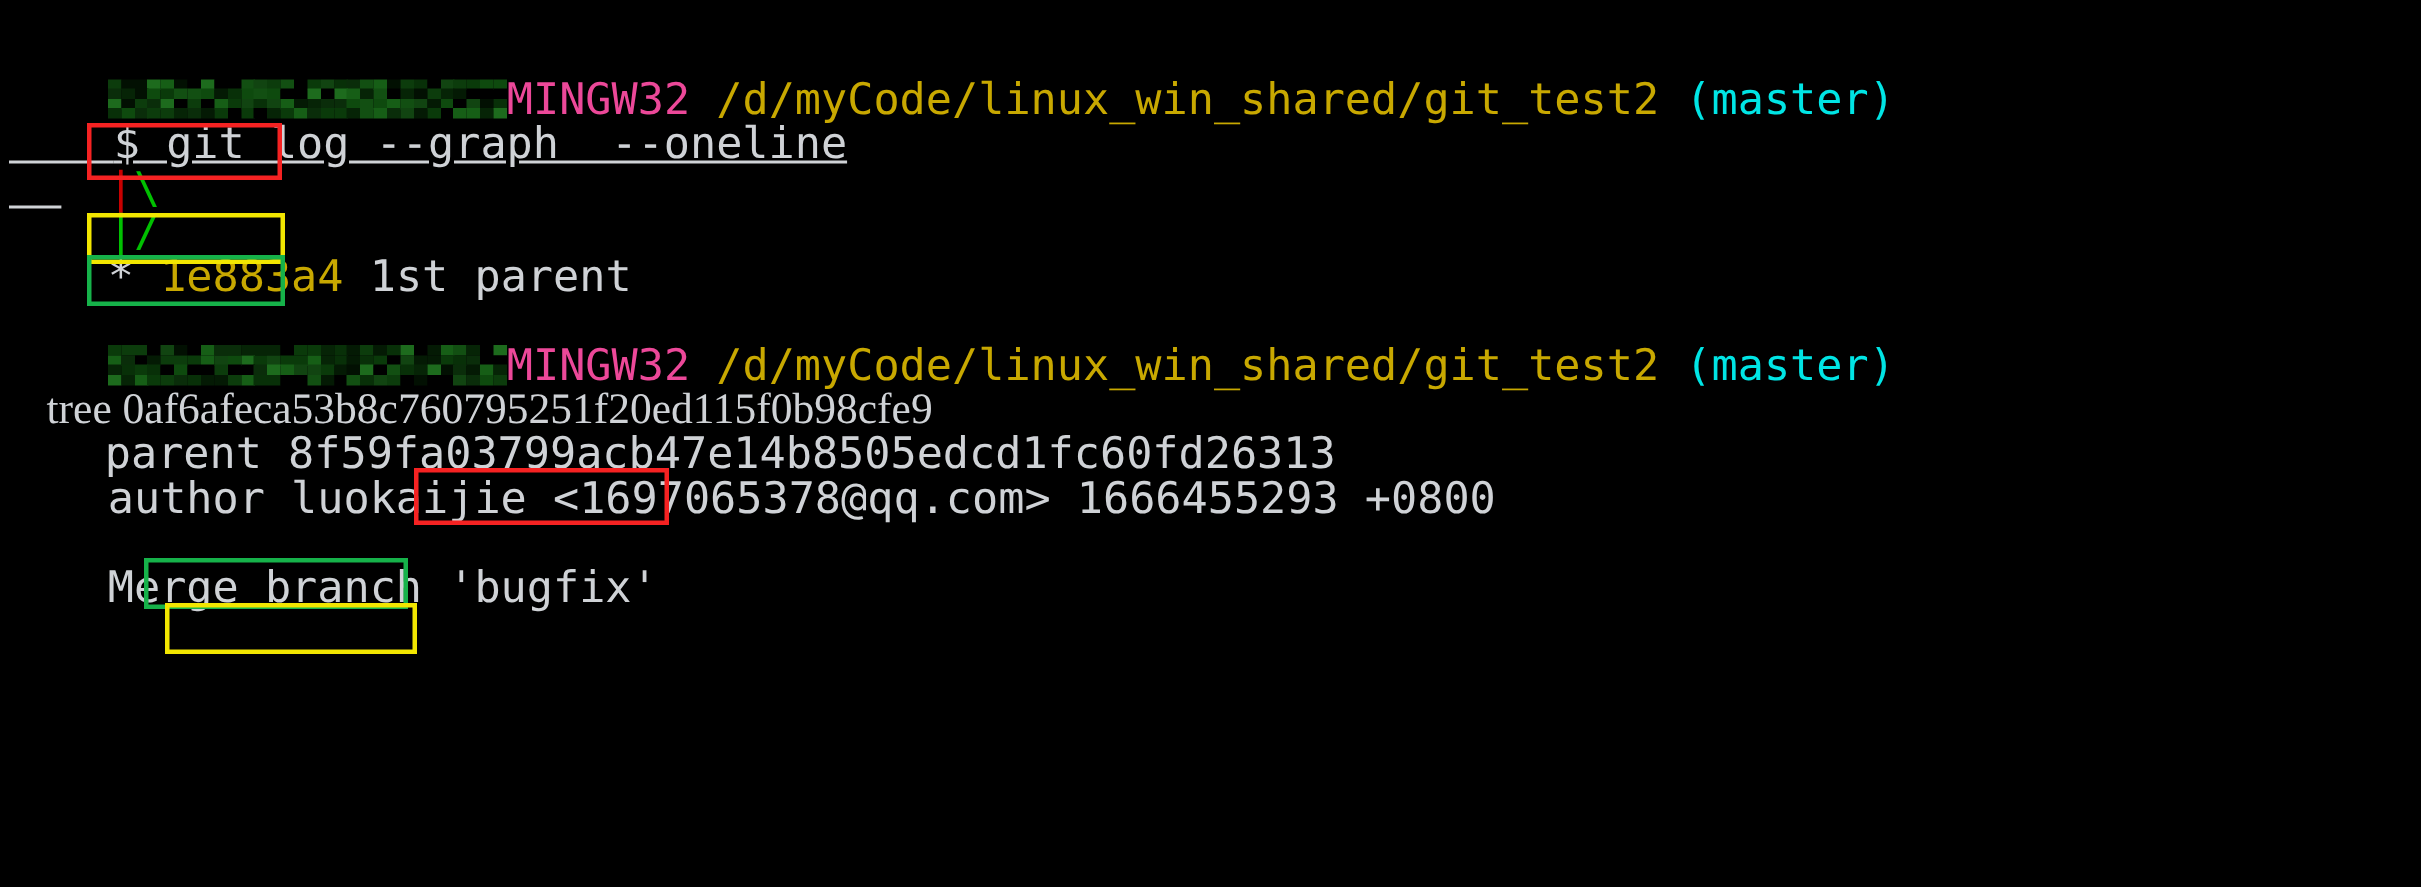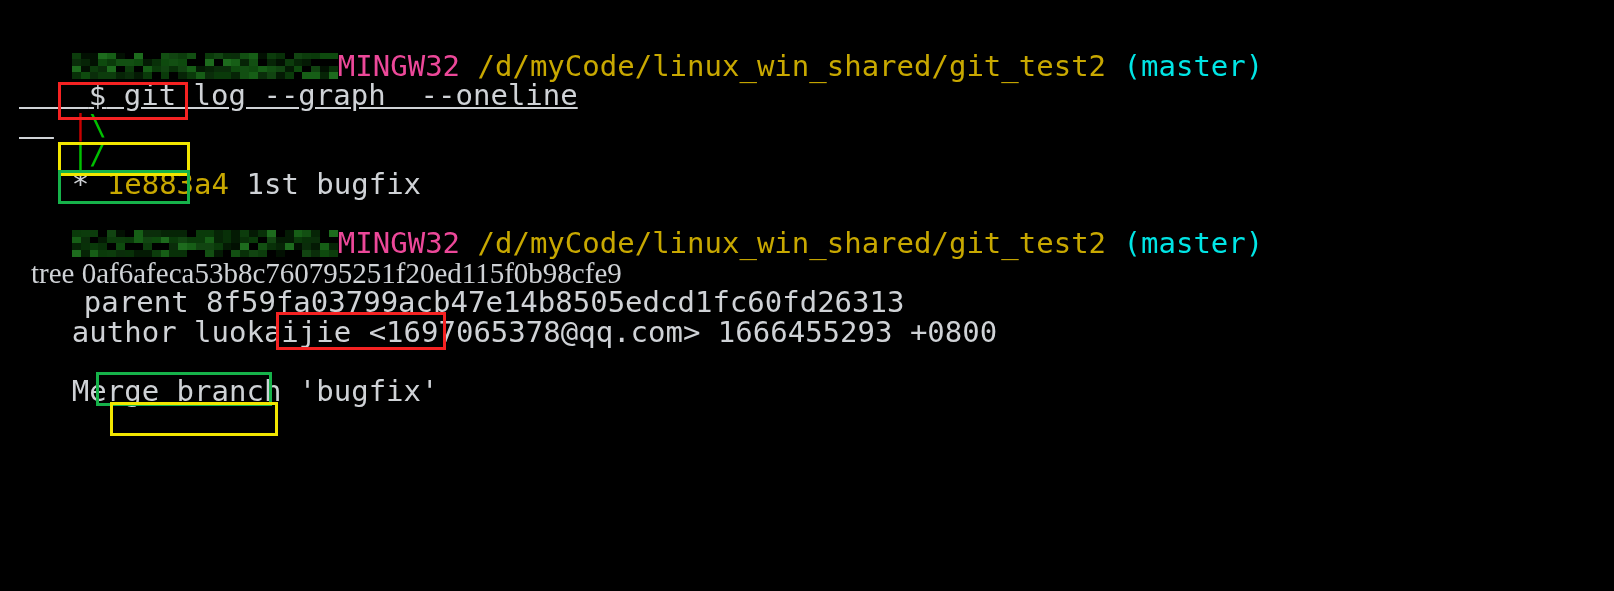--- a/index.html
+++ b/index.html
@@ -80,51 +80,51 @@
 </style>
 </head>
 <body>
 
 <div id="terminal">
 
   <div class="line" style="top:22px; padding-left:2px;">
     <span class="mosaic" style="width:266px;"><i id="mosaic1"><span style="display: block; position: relative; width: 266px; height: 26px;"><span style="position: absolute; left: 0px; top: 0px; width: 9px; height: 7px; background: rgb(12, 60, 12);"></span><span style="position: absolute; left: 8.86667px; top: 0px; width: 9px; height: 7px; background: rgb(2, 16, 2);"></span><span style="position: absolute; left: 17.7333px; top: 0px; width: 9px; height: 7px; background: rgb(2, 16, 2);"></span><span style="position: absolute; left: 26.6px; top: 0px; width: 9px; height: 7px; background: rgb(29, 107, 29);"></span><span style="position: absolute; left: 35.4667px; top: 0px; width: 9px; height: 7px; background: rgb(22, 94, 22);"></span><span style="position: absolute; left: 44.3333px; top: 0px; width: 9px; height: 7px; background: rgb(2, 16, 2);"></span><span style="position: absolute; left: 53.2px; top: 0px; width: 9px; height: 7px; background: rgb(0, 0, 0);"></span><span style="position: absolute; left: 62.0667px; top: 0px; width: 9px; height: 7px; background: rgb(29, 107, 29);"></span><span style="position: absolute; left: 70.9333px; top: 0px; width: 9px; height: 7px; background: rgb(0, 0, 0);"></span><span style="position: absolute; left: 79.8px; top: 0px; width: 9px; height: 7px; background: rgb(0, 0, 0);"></span><span style="position: absolute; left: 88.6667px; top: 0px; width: 9px; height: 7px; background: rgb(18, 79, 18);"></span><span style="position: absolute; left: 97.5333px; top: 0px; width: 9px; height: 7px; background: rgb(17, 68, 17);"></span><span style="position: absolute; left: 106.4px; top: 0px; width: 9px; height: 7px; background: rgb(12, 60, 12);"></span><span style="position: absolute; left: 115.267px; top: 0px; width: 9px; height: 7px; background: rgb(18, 79, 18);"></span><span style="position: absolute; left: 124.133px; top: 0px; width: 9px; height: 7px; background: rgb(0, 0, 0);"></span><span style="position: absolute; left: 133px; top: 0px; width: 9px; height: 7px; background: rgb(10, 58, 10);"></span><span style="position: absolute; left: 141.867px; top: 0px; width: 9px; height: 7px; background: rgb(17, 68, 17);"></span><span style="position: absolute; left: 150.733px; top: 0px; width: 9px; height: 7px; background: rgb(8, 48, 8);"></span><span style="position: absolute; left: 159.6px; top: 0px; width: 9px; height: 7px; background: rgb(10, 45, 10);"></span><span style="position: absolute; left: 168.467px; top: 0px; width: 9px; height: 7px; background: rgb(18, 79, 18);"></span><span style="position: absolute; left: 177.333px; top: 0px; width: 9px; height: 7px; background: rgb(22, 94, 22);"></span><span style="position: absolute; left: 186.2px; top: 0px; width: 9px; height: 7px; background: rgb(2, 16, 2);"></span><span style="position: absolute; left: 195.067px; top: 0px; width: 9px; height: 7px; background: rgb(12, 60, 12);"></span><span style="position: absolute; left: 203.933px; top: 0px; width: 9px; height: 7px; background: rgb(8, 48, 8);"></span><span style="position: absolute; left: 212.8px; top: 0px; width: 9px; height: 7px; background: rgb(0, 0, 0);"></span><span style="position: absolute; left: 221.667px; top: 0px; width: 9px; height: 7px; background: rgb(17, 68, 17);"></span><span style="position: absolute; left: 230.533px; top: 0px; width: 9px; height: 7px; background: rgb(12, 60, 12);"></span><span style="position: absolute; left: 239.4px; top: 0px; width: 9px; height: 7px; background: rgb(10, 58, 10);"></span><span style="position: absolute; left: 248.267px; top: 0px; width: 9px; height: 7px; background: rgb(14, 74, 14);"></span><span style="position: absolute; left: 257.133px; top: 0px; width: 9px; height: 7px; background: rgb(14, 74, 14);"></span><span style="position: absolute; left: 0px; top: 6.5px; width: 9px; height: 7px; background: rgb(10, 45, 10);"></span><span style="position: absolute; left: 8.86667px; top: 6.5px; width: 9px; height: 7px; background: rgb(6, 36, 6);"></span><span style="position: absolute; left: 17.7333px; top: 6.5px; width: 9px; height: 7px; background: rgb(2, 16, 2);"></span><span style="position: absolute; left: 26.6px; top: 6.5px; width: 9px; height: 7px; background: rgb(14, 74, 14);"></span><span style="position: absolute; left: 35.4667px; top: 6.5px; width: 9px; height: 7px; background: rgb(10, 58, 10);"></span><span style="position: absolute; left: 44.3333px; top: 6.5px; width: 9px; height: 7px; background: rgb(18, 79, 18);"></span><span style="position: absolute; left: 53.2px; top: 6.5px; width: 9px; height: 7px; background: rgb(18, 79, 18);"></span><span style="position: absolute; left: 62.0667px; top: 6.5px; width: 9px; height: 7px; background: rgb(14, 74, 14);"></span><span style="position: absolute; left: 70.9333px; top: 6.5px; width: 9px; height: 7px; background: rgb(4, 26, 4);"></span><span style="position: absolute; left: 79.8px; top: 6.5px; width: 9px; height: 7px; background: rgb(8, 48, 8);"></span><span style="position: absolute; left: 88.6667px; top: 6.5px; width: 9px; height: 7px; background: rgb(14, 74, 14);"></span><span style="position: absolute; left: 97.5333px; top: 6.5px; width: 9px; height: 7px; background: rgb(18, 79, 18);"></span><span style="position: absolute; left: 106.4px; top: 6.5px; width: 9px; height: 7px; background: rgb(14, 74, 14);"></span><span style="position: absolute; left: 115.267px; top: 6.5px; width: 9px; height: 7px; background: rgb(0, 0, 0);"></span><span style="position: absolute; left: 124.133px; top: 6.5px; width: 9px; height: 7px; background: rgb(0, 0, 0);"></span><span style="position: absolute; left: 133px; top: 6.5px; width: 9px; height: 7px; background: rgb(29, 107, 29);"></span><span style="position: absolute; left: 141.867px; top: 6.5px; width: 9px; height: 7px; background: rgb(0, 0, 0);"></span><span style="position: absolute; left: 150.733px; top: 6.5px; width: 9px; height: 7px; background: rgb(29, 107, 29);"></span><span style="position: absolute; left: 159.6px; top: 6.5px; width: 9px; height: 7px; background: rgb(22, 94, 22);"></span><span style="position: absolute; left: 168.467px; top: 6.5px; width: 9px; height: 7px; background: rgb(6, 36, 6);"></span><span style="position: absolute; left: 177.333px; top: 6.5px; width: 9px; height: 7px; background: rgb(18, 79, 18);"></span><span style="position: absolute; left: 186.2px; top: 6.5px; width: 9px; height: 7px; background: rgb(0, 0, 0);"></span><span style="position: absolute; left: 195.067px; top: 6.5px; width: 9px; height: 7px; background: rgb(6, 36, 6);"></span><span style="position: absolute; left: 203.933px; top: 6.5px; width: 9px; height: 7px; background: rgb(2, 16, 2);"></span><span style="position: absolute; left: 212.8px; top: 6.5px; width: 9px; height: 7px; background: rgb(12, 60, 12);"></span><span style="position: absolute; left: 221.667px; top: 6.5px; width: 9px; height: 7px; background: rgb(6, 36, 6);"></span><span style="position: absolute; left: 230.533px; top: 6.5px; width: 9px; height: 7px; background: rgb(4, 26, 4);"></span><span style="position: absolute; left: 239.4px; top: 6.5px; width: 9px; height: 7px; background: rgb(0, 0, 0);"></span><span style="position: absolute; left: 248.267px; top: 6.5px; width: 9px; height: 7px; background: rgb(0, 0, 0);"></span><span style="position: absolute; left: 257.133px; top: 6.5px; width: 9px; height: 7px; background: rgb(0, 0, 0);"></span><span style="position: absolute; left: 0px; top: 13px; width: 9px; height: 7px; background: rgb(29, 107, 29);"></span><span style="position: absolute; left: 8.86667px; top: 13px; width: 9px; height: 7px; background: rgb(2, 16, 2);"></span><span style="position: absolute; left: 17.7333px; top: 13px; width: 9px; height: 7px; background: rgb(12, 60, 12);"></span><span style="position: absolute; left: 26.6px; top: 13px; width: 9px; height: 7px; background: rgb(10, 45, 10);"></span><span style="position: absolute; left: 35.4667px; top: 13px; width: 9px; height: 7px; background: rgb(29, 107, 29);"></span><span style="position: absolute; left: 44.3333px; top: 13px; width: 9px; height: 7px; background: rgb(0, 0, 0);"></span><span style="position: absolute; left: 53.2px; top: 13px; width: 9px; height: 7px; background: rgb(12, 60, 12);"></span><span style="position: absolute; left: 62.0667px; top: 13px; width: 9px; height: 7px; background: rgb(0, 0, 0);"></span><span style="position: absolute; left: 70.9333px; top: 13px; width: 9px; height: 7px; background: rgb(22, 94, 22);"></span><span style="position: absolute; left: 79.8px; top: 13px; width: 9px; height: 7px; background: rgb(10, 58, 10);"></span><span style="position: absolute; left: 88.6667px; top: 13px; width: 9px; height: 7px; background: rgb(17, 68, 17);"></span><span style="position: absolute; left: 97.5333px; top: 13px; width: 9px; height: 7px; background: rgb(8, 48, 8);"></span><span style="position: absolute; left: 106.4px; top: 13px; width: 9px; height: 7px; background: rgb(17, 68, 17);"></span><span style="position: absolute; left: 115.267px; top: 13px; width: 9px; height: 7px; background: rgb(22, 94, 22);"></span><span style="position: absolute; left: 124.133px; top: 13px; width: 9px; height: 7px; background: rgb(4, 26, 4);"></span><span style="position: absolute; left: 133px; top: 13px; width: 9px; height: 7px; background: rgb(6, 36, 6);"></span><span style="position: absolute; left: 141.867px; top: 13px; width: 9px; height: 7px; background: rgb(10, 45, 10);"></span><span style="position: absolute; left: 150.733px; top: 13px; width: 9px; height: 7px; background: rgb(10, 45, 10);"></span><span style="position: absolute; left: 159.6px; top: 13px; width: 9px; height: 7px; background: rgb(14, 74, 14);"></span><span style="position: absolute; left: 168.467px; top: 13px; width: 9px; height: 7px; background: rgb(18, 79, 18);"></span><span style="position: absolute; left: 177.333px; top: 13px; width: 9px; height: 7px; background: rgb(14, 74, 14);"></span><span style="position: absolute; left: 186.2px; top: 13px; width: 9px; height: 7px; background: rgb(22, 94, 22);"></span><span style="position: absolute; left: 195.067px; top: 13px; width: 9px; height: 7px; background: rgb(18, 79, 18);"></span><span style="position: absolute; left: 203.933px; top: 13px; width: 9px; height: 7px; background: rgb(17, 68, 17);"></span><span style="position: absolute; left: 212.8px; top: 13px; width: 9px; height: 7px; background: rgb(4, 26, 4);"></span><span style="position: absolute; left: 221.667px; top: 13px; width: 9px; height: 7px; background: rgb(14, 74, 14);"></span><span style="position: absolute; left: 230.533px; top: 13px; width: 9px; height: 7px; background: rgb(0, 0, 0);"></span><span style="position: absolute; left: 239.4px; top: 13px; width: 9px; height: 7px; background: rgb(17, 68, 17);"></span><span style="position: absolute; left: 248.267px; top: 13px; width: 9px; height: 7px; background: rgb(2, 16, 2);"></span><span style="position: absolute; left: 257.133px; top: 13px; width: 9px; height: 7px; background: rgb(8, 48, 8);"></span><span style="position: absolute; left: 0px; top: 19.5px; width: 9px; height: 7px; background: rgb(8, 48, 8);"></span><span style="position: absolute; left: 8.86667px; top: 19.5px; width: 9px; height: 7px; background: rgb(14, 74, 14);"></span><span style="position: absolute; left: 17.7333px; top: 19.5px; width: 9px; height: 7px; background: rgb(10, 45, 10);"></span><span style="position: absolute; left: 26.6px; top: 19.5px; width: 9px; height: 7px; background: rgb(12, 60, 12);"></span><span style="position: absolute; left: 35.4667px; top: 19.5px; width: 9px; height: 7px; background: rgb(12, 60, 12);"></span><span style="position: absolute; left: 44.3333px; top: 19.5px; width: 9px; height: 7px; background: rgb(6, 36, 6);"></span><span style="position: absolute; left: 53.2px; top: 19.5px; width: 9px; height: 7px; background: rgb(10, 45, 10);"></span><span style="position: absolute; left: 62.0667px; top: 19.5px; width: 9px; height: 7px; background: rgb(4, 26, 4);"></span><span style="position: absolute; left: 70.9333px; top: 19.5px; width: 9px; height: 7px; background: rgb(10, 58, 10);"></span><span style="position: absolute; left: 79.8px; top: 19.5px; width: 9px; height: 7px; background: rgb(0, 0, 0);"></span><span style="position: absolute; left: 88.6667px; top: 19.5px; width: 9px; height: 7px; background: rgb(10, 58, 10);"></span><span style="position: absolute; left: 97.5333px; top: 19.5px; width: 9px; height: 7px; background: rgb(0, 0, 0);"></span><span style="position: absolute; left: 106.4px; top: 19.5px; width: 9px; height: 7px; background: rgb(6, 36, 6);"></span><span style="position: absolute; left: 115.267px; top: 19.5px; width: 9px; height: 7px; background: rgb(10, 58, 10);"></span><span style="position: absolute; left: 124.133px; top: 19.5px; width: 9px; height: 7px; background: rgb(22, 94, 22);"></span><span style="position: absolute; left: 133px; top: 19.5px; width: 9px; height: 7px; background: rgb(10, 45, 10);"></span><span style="position: absolute; left: 141.867px; top: 19.5px; width: 9px; height: 7px; background: rgb(10, 58, 10);"></span><span style="position: absolute; left: 150.733px; top: 19.5px; width: 9px; height: 7px; background: rgb(10, 58, 10);"></span><span style="position: absolute; left: 159.6px; top: 19.5px; width: 9px; height: 7px; background: rgb(6, 36, 6);"></span><span style="position: absolute; left: 168.467px; top: 19.5px; width: 9px; height: 7px; background: rgb(18, 79, 18);"></span><span style="position: absolute; left: 177.333px; top: 19.5px; width: 9px; height: 7px; background: rgb(22, 94, 22);"></span><span style="position: absolute; left: 186.2px; top: 19.5px; width: 9px; height: 7px; background: rgb(10, 45, 10);"></span><span style="position: absolute; left: 195.067px; top: 19.5px; width: 9px; height: 7px; background: rgb(17, 68, 17);"></span><span style="position: absolute; left: 203.933px; top: 19.5px; width: 9px; height: 7px; background: rgb(4, 26, 4);"></span><span style="position: absolute; left: 212.8px; top: 19.5px; width: 9px; height: 7px; background: rgb(10, 58, 10);"></span><span style="position: absolute; left: 221.667px; top: 19.5px; width: 9px; height: 7px; background: rgb(0, 0, 0);"></span><span style="position: absolute; left: 230.533px; top: 19.5px; width: 9px; height: 7px; background: rgb(22, 94, 22);"></span><span style="position: absolute; left: 239.4px; top: 19.5px; width: 9px; height: 7px; background: rgb(22, 94, 22);"></span><span style="position: absolute; left: 248.267px; top: 19.5px; width: 9px; height: 7px; background: rgb(6, 36, 6);"></span><span style="position: absolute; left: 257.133px; top: 19.5px; width: 9px; height: 7px; background: rgb(29, 107, 29);"></span></span></i></span><span class="c-magenta">MINGW32</span><span class="c-yellow"> </span><span class="c-yellow">/d/myCode/linux_win_shared/git_test2</span><span class="c-yellow"> </span><span class="c-brcyan">(master)</span>
   </div>
 
-  <div class="line" style="top:22px; padding-left:19px;text-decoration:underline;">
+  <div class="line" style="top:22px; padding-left:6px;text-decoration:underline;">
     <span class="c-white">$</span><span class="c-white"> git log --graph  --oneline</span>
   </div>
 
 
   <div class="line" style="top:22px; padding-left:2px;">
     <span class="c-red">|</span><span class="c-green">\</span>
   </div>
 
 
 
   <div class="line" style="top:22px; padding-left:2px;">
     <span class="c-green">|</span><span class="c-green">/</span>
   </div>
 
   <div class="line" style="top:22px; padding-left:2px;">
-    <span class="c-white">*</span><span class="c-white"> </span><span class="c-yellow">1e883a4</span><span class="c-white"> 1st bugfix</span>
+    <span class="c-white">*</span><span class="c-white"> </span><span class="c-yellow">1e883a4</span><span class="c-white"> 1st parent</span>
   </div>
 
   <div class="line" style="top:22px;">&nbsp;</div>
 
   <div class="line" style="top:22px; padding-left:2px;">
     <span class="mosaic" style="width:266px;"><i id="mosaic2"><span style="display: block; position: relative; width: 266px; height: 26px;"><span style="position: absolute; left: 0px; top: 0px; width: 9px; height: 7px; background: rgb(10, 58, 10);"></span><span style="position: absolute; left: 8.86667px; top: 0px; width: 9px; height: 7px; background: rgb(12, 60, 12);"></span><span style="position: absolute; left: 17.7333px; top: 0px; width: 9px; height: 7px; background: rgb(12, 60, 12);"></span><span style="position: absolute; left: 26.6px; top: 0px; width: 9px; height: 7px; background: rgb(0, 0, 0);"></span><span style="position: absolute; left: 35.4667px; top: 0px; width: 9px; height: 7px; background: rgb(17, 68, 17);"></span><span style="position: absolute; left: 44.3333px; top: 0px; width: 9px; height: 7px; background: rgb(2, 16, 2);"></span><span style="position: absolute; left: 53.2px; top: 0px; width: 9px; height: 7px; background: rgb(0, 0, 0);"></span><span style="position: absolute; left: 62.0667px; top: 0px; width: 9px; height: 7px; background: rgb(22, 94, 22);"></span><span style="position: absolute; left: 70.9333px; top: 0px; width: 9px; height: 7px; background: rgb(10, 45, 10);"></span><span style="position: absolute; left: 79.8px; top: 0px; width: 9px; height: 7px; background: rgb(10, 45, 10);"></span><span style="position: absolute; left: 88.6667px; top: 0px; width: 9px; height: 7px; background: rgb(6, 36, 6);"></span><span style="position: absolute; left: 97.5333px; top: 0px; width: 9px; height: 7px; background: rgb(6, 36, 6);"></span><span style="position: absolute; left: 106.4px; top: 0px; width: 9px; height: 7px; background: rgb(6, 36, 6);"></span><span style="position: absolute; left: 115.267px; top: 0px; width: 9px; height: 7px; background: rgb(0, 0, 0);"></span><span style="position: absolute; left: 124.133px; top: 0px; width: 9px; height: 7px; background: rgb(10, 58, 10);"></span><span style="position: absolute; left: 133px; top: 0px; width: 9px; height: 7px; background: rgb(10, 58, 10);"></span><span style="position: absolute; left: 141.867px; top: 0px; width: 9px; height: 7px; background: rgb(6, 36, 6);"></span><span style="position: absolute; left: 150.733px; top: 0px; width: 9px; height: 7px; background: rgb(8, 48, 8);"></span><span style="position: absolute; left: 159.6px; top: 0px; width: 9px; height: 7px; background: rgb(4, 26, 4);"></span><span style="position: absolute; left: 168.467px; top: 0px; width: 9px; height: 7px; background: rgb(12, 60, 12);"></span><span style="position: absolute; left: 177.333px; top: 0px; width: 9px; height: 7px; background: rgb(4, 26, 4);"></span><span style="position: absolute; left: 186.2px; top: 0px; width: 9px; height: 7px; background: rgb(8, 48, 8);"></span><span style="position: absolute; left: 195.067px; top: 0px; width: 9px; height: 7px; background: rgb(29, 107, 29);"></span><span style="position: absolute; left: 203.933px; top: 0px; width: 9px; height: 7px; background: rgb(0, 0, 0);"></span><span style="position: absolute; left: 212.8px; top: 0px; width: 9px; height: 7px; background: rgb(4, 26, 4);"></span><span style="position: absolute; left: 221.667px; top: 0px; width: 9px; height: 7px; background: rgb(22, 94, 22);"></span><span style="position: absolute; left: 230.533px; top: 0px; width: 9px; height: 7px; background: rgb(18, 79, 18);"></span><span style="position: absolute; left: 239.4px; top: 0px; width: 9px; height: 7px; background: rgb(6, 36, 6);"></span><span style="position: absolute; left: 248.267px; top: 0px; width: 9px; height: 7px; background: rgb(0, 0, 0);"></span><span style="position: absolute; left: 257.133px; top: 0px; width: 9px; height: 7px; background: rgb(29, 107, 29);"></span><span style="position: absolute; left: 0px; top: 6.5px; width: 9px; height: 7px; background: rgb(22, 94, 22);"></span><span style="position: absolute; left: 8.86667px; top: 6.5px; width: 9px; height: 7px; background: rgb(10, 45, 10);"></span><span style="position: absolute; left: 17.7333px; top: 6.5px; width: 9px; height: 7px; background: rgb(0, 0, 0);"></span><span style="position: absolute; left: 26.6px; top: 6.5px; width: 9px; height: 7px; background: rgb(4, 26, 4);"></span><span style="position: absolute; left: 35.4667px; top: 6.5px; width: 9px; height: 7px; background: rgb(12, 60, 12);"></span><span style="position: absolute; left: 44.3333px; top: 6.5px; width: 9px; height: 7px; background: rgb(12, 60, 12);"></span><span style="position: absolute; left: 53.2px; top: 6.5px; width: 9px; height: 7px; background: rgb(10, 58, 10);"></span><span style="position: absolute; left: 62.0667px; top: 6.5px; width: 9px; height: 7px; background: rgb(22, 94, 22);"></span><span style="position: absolute; left: 70.9333px; top: 6.5px; width: 9px; height: 7px; background: rgb(17, 68, 17);"></span><span style="position: absolute; left: 79.8px; top: 6.5px; width: 9px; height: 7px; background: rgb(14, 74, 14);"></span><span style="position: absolute; left: 88.6667px; top: 6.5px; width: 9px; height: 7px; background: rgb(29, 107, 29);"></span><span style="position: absolute; left: 97.5333px; top: 6.5px; width: 9px; height: 7px; background: rgb(10, 58, 10);"></span><span style="position: absolute; left: 106.4px; top: 6.5px; width: 9px; height: 7px; background: rgb(17, 68, 17);"></span><span style="position: absolute; left: 115.267px; top: 6.5px; width: 9px; height: 7px; background: rgb(10, 58, 10);"></span><span style="position: absolute; left: 124.133px; top: 6.5px; width: 9px; height: 7px; background: rgb(10, 58, 10);"></span><span style="position: absolute; left: 133px; top: 6.5px; width: 9px; height: 7px; background: rgb(22, 94, 22);"></span><span style="position: absolute; left: 141.867px; top: 6.5px; width: 9px; height: 7px; background: rgb(6, 36, 6);"></span><span style="position: absolute; left: 150.733px; top: 6.5px; width: 9px; height: 7px; background: rgb(8, 48, 8);"></span><span style="position: absolute; left: 159.6px; top: 6.5px; width: 9px; height: 7px; background: rgb(4, 26, 4);"></span><span style="position: absolute; left: 168.467px; top: 6.5px; width: 9px; height: 7px; background: rgb(8, 48, 8);"></span><span style="position: absolute; left: 177.333px; top: 6.5px; width: 9px; height: 7px; background: rgb(10, 58, 10);"></span><span style="position: absolute; left: 186.2px; top: 6.5px; width: 9px; height: 7px; background: rgb(0, 0, 0);"></span><span style="position: absolute; left: 195.067px; top: 6.5px; width: 9px; height: 7px; background: rgb(17, 68, 17);"></span><span style="position: absolute; left: 203.933px; top: 6.5px; width: 9px; height: 7px; background: rgb(4, 26, 4);"></span><span style="position: absolute; left: 212.8px; top: 6.5px; width: 9px; height: 7px; background: rgb(4, 26, 4);"></span><span style="position: absolute; left: 221.667px; top: 6.5px; width: 9px; height: 7px; background: rgb(10, 58, 10);"></span><span style="position: absolute; left: 230.533px; top: 6.5px; width: 9px; height: 7px; background: rgb(8, 48, 8);"></span><span style="position: absolute; left: 239.4px; top: 6.5px; width: 9px; height: 7px; background: rgb(10, 45, 10);"></span><span style="position: absolute; left: 248.267px; top: 6.5px; width: 9px; height: 7px; background: rgb(0, 0, 0);"></span><span style="position: absolute; left: 257.133px; top: 6.5px; width: 9px; height: 7px; background: rgb(0, 0, 0);"></span><span style="position: absolute; left: 0px; top: 13px; width: 9px; height: 7px; background: rgb(6, 36, 6);"></span><span style="position: absolute; left: 8.86667px; top: 13px; width: 9px; height: 7px; background: rgb(8, 48, 8);"></span><span style="position: absolute; left: 17.7333px; top: 13px; width: 9px; height: 7px; background: rgb(10, 58, 10);"></span><span style="position: absolute; left: 26.6px; top: 13px; width: 9px; height: 7px; background: rgb(8, 48, 8);"></span><span style="position: absolute; left: 35.4667px; top: 13px; width: 9px; height: 7px; background: rgb(0, 0, 0);"></span><span style="position: absolute; left: 44.3333px; top: 13px; width: 9px; height: 7px; background: rgb(14, 74, 14);"></span><span style="position: absolute; left: 53.2px; top: 13px; width: 9px; height: 7px; background: rgb(0, 0, 0);"></span><span style="position: absolute; left: 62.0667px; top: 13px; width: 9px; height: 7px; background: rgb(0, 0, 0);"></span><span style="position: absolute; left: 70.9333px; top: 13px; width: 9px; height: 7px; background: rgb(12, 60, 12);"></span><span style="position: absolute; left: 79.8px; top: 13px; width: 9px; height: 7px; background: rgb(0, 0, 0);"></span><span style="position: absolute; left: 88.6667px; top: 13px; width: 9px; height: 7px; background: rgb(0, 0, 0);"></span><span style="position: absolute; left: 97.5333px; top: 13px; width: 9px; height: 7px; background: rgb(10, 45, 10);"></span><span style="position: absolute; left: 106.4px; top: 13px; width: 9px; height: 7px; background: rgb(29, 107, 29);"></span><span style="position: absolute; left: 115.267px; top: 13px; width: 9px; height: 7px; background: rgb(22, 94, 22);"></span><span style="position: absolute; left: 124.133px; top: 13px; width: 9px; height: 7px; background: rgb(17, 68, 17);"></span><span style="position: absolute; left: 133px; top: 13px; width: 9px; height: 7px; background: rgb(17, 68, 17);"></span><span style="position: absolute; left: 141.867px; top: 13px; width: 9px; height: 7px; background: rgb(10, 58, 10);"></span><span style="position: absolute; left: 150.733px; top: 13px; width: 9px; height: 7px; background: rgb(4, 26, 4);"></span><span style="position: absolute; left: 159.6px; top: 13px; width: 9px; height: 7px; background: rgb(2, 16, 2);"></span><span style="position: absolute; left: 168.467px; top: 13px; width: 9px; height: 7px; background: rgb(29, 107, 29);"></span><span style="position: absolute; left: 177.333px; top: 13px; width: 9px; height: 7px; background: rgb(0, 0, 0);"></span><span style="position: absolute; left: 186.2px; top: 13px; width: 9px; height: 7px; background: rgb(18, 79, 18);"></span><span style="position: absolute; left: 195.067px; top: 13px; width: 9px; height: 7px; background: rgb(8, 48, 8);"></span><span style="position: absolute; left: 203.933px; top: 13px; width: 9px; height: 7px; background: rgb(6, 36, 6);"></span><span style="position: absolute; left: 212.8px; top: 13px; width: 9px; height: 7px; background: rgb(29, 107, 29);"></span><span style="position: absolute; left: 221.667px; top: 13px; width: 9px; height: 7px; background: rgb(2, 16, 2);"></span><span style="position: absolute; left: 230.533px; top: 13px; width: 9px; height: 7px; background: rgb(10, 45, 10);"></span><span style="position: absolute; left: 239.4px; top: 13px; width: 9px; height: 7px; background: rgb(4, 26, 4);"></span><span style="position: absolute; left: 248.267px; top: 13px; width: 9px; height: 7px; background: rgb(22, 94, 22);"></span><span style="position: absolute; left: 257.133px; top: 13px; width: 9px; height: 7px; background: rgb(6, 36, 6);"></span><span style="position: absolute; left: 0px; top: 19.5px; width: 9px; height: 7px; background: rgb(29, 107, 29);"></span><span style="position: absolute; left: 8.86667px; top: 19.5px; width: 9px; height: 7px; background: rgb(6, 36, 6);"></span><span style="position: absolute; left: 17.7333px; top: 19.5px; width: 9px; height: 7px; background: rgb(22, 94, 22);"></span><span style="position: absolute; left: 26.6px; top: 19.5px; width: 9px; height: 7px; background: rgb(10, 58, 10);"></span><span style="position: absolute; left: 35.4667px; top: 19.5px; width: 9px; height: 7px; background: rgb(12, 60, 12);"></span><span style="position: absolute; left: 44.3333px; top: 19.5px; width: 9px; height: 7px; background: rgb(10, 45, 10);"></span><span style="position: absolute; left: 53.2px; top: 19.5px; width: 9px; height: 7px; background: rgb(8, 48, 8);"></span><span style="position: absolute; left: 62.0667px; top: 19.5px; width: 9px; height: 7px; background: rgb(4, 26, 4);"></span><span style="position: absolute; left: 70.9333px; top: 19.5px; width: 9px; height: 7px; background: rgb(4, 26, 4);"></span><span style="position: absolute; left: 79.8px; top: 19.5px; width: 9px; height: 7px; background: rgb(12, 60, 12);"></span><span style="position: absolute; left: 88.6667px; top: 19.5px; width: 9px; height: 7px; background: rgb(22, 94, 22);"></span><span style="position: absolute; left: 97.5333px; top: 19.5px; width: 9px; height: 7px; background: rgb(8, 48, 8);"></span><span style="position: absolute; left: 106.4px; top: 19.5px; width: 9px; height: 7px; background: rgb(8, 48, 8);"></span><span style="position: absolute; left: 115.267px; top: 19.5px; width: 9px; height: 7px; background: rgb(0, 0, 0);"></span><span style="position: absolute; left: 124.133px; top: 19.5px; width: 9px; height: 7px; background: rgb(0, 0, 0);"></span><span style="position: absolute; left: 133px; top: 19.5px; width: 9px; height: 7px; background: rgb(18, 79, 18);"></span><span style="position: absolute; left: 141.867px; top: 19.5px; width: 9px; height: 7px; background: rgb(4, 26, 4);"></span><span style="position: absolute; left: 150.733px; top: 19.5px; width: 9px; height: 7px; background: rgb(0, 0, 0);"></span><span style="position: absolute; left: 159.6px; top: 19.5px; width: 9px; height: 7px; background: rgb(18, 79, 18);"></span><span style="position: absolute; left: 168.467px; top: 19.5px; width: 9px; height: 7px; background: rgb(8, 48, 8);"></span><span style="position: absolute; left: 177.333px; top: 19.5px; width: 9px; height: 7px; background: rgb(17, 68, 17);"></span><span style="position: absolute; left: 186.2px; top: 19.5px; width: 9px; height: 7px; background: rgb(12, 60, 12);"></span><span style="position: absolute; left: 195.067px; top: 19.5px; width: 9px; height: 7px; background: rgb(0, 0, 0);"></span><span style="position: absolute; left: 203.933px; top: 19.5px; width: 9px; height: 7px; background: rgb(2, 16, 2);"></span><span style="position: absolute; left: 212.8px; top: 19.5px; width: 9px; height: 7px; background: rgb(0, 0, 0);"></span><span style="position: absolute; left: 221.667px; top: 19.5px; width: 9px; height: 7px; background: rgb(0, 0, 0);"></span><span style="position: absolute; left: 230.533px; top: 19.5px; width: 9px; height: 7px; background: rgb(17, 68, 17);"></span><span style="position: absolute; left: 239.4px; top: 19.5px; width: 9px; height: 7px; background: rgb(10, 45, 10);"></span><span style="position: absolute; left: 248.267px; top: 19.5px; width: 9px; height: 7px; background: rgb(14, 74, 14);"></span><span style="position: absolute; left: 257.133px; top: 19.5px; width: 9px; height: 7px; background: rgb(12, 60, 12);"></span></span></i></span><span class="c-magenta">MINGW32</span><span class="c-yellow"> </span><span class="c-yellow">/d/myCode/linux_win_shared/git_test2</span><span class="c-yellow"> </span><span class="c-brcyan">(master)</span>
   </div>
 
 
   <div class="line" style="top:22px; padding-left:2px;font-family:Liberation Serif, serif;">
     <span class="c-white">tree </span><span class="c-white">0af6afeca53b8c760795251f20ed115f0b98cfe9</span>
   </div>
 
-  <div class="line" style="top:22px; padding-left:14px;">
+  <div class="line" style="top:22px; padding-left:0;">
     <span class="c-white">parent </span><span class="c-white">8f59fa037</span><span class="c-white">99acb47e14b8505edcd1fc60fd26313</span>
   </div>
 
 
   <div class="line" style="top:22px; padding-left:2px;">
     <span class="c-white">author luokaijie &lt;1697065378@qq.com&gt; 1666455293 +0800</span>
   </div>
 
 
   <div class="line" style="top:22px;">&nbsp;</div>

